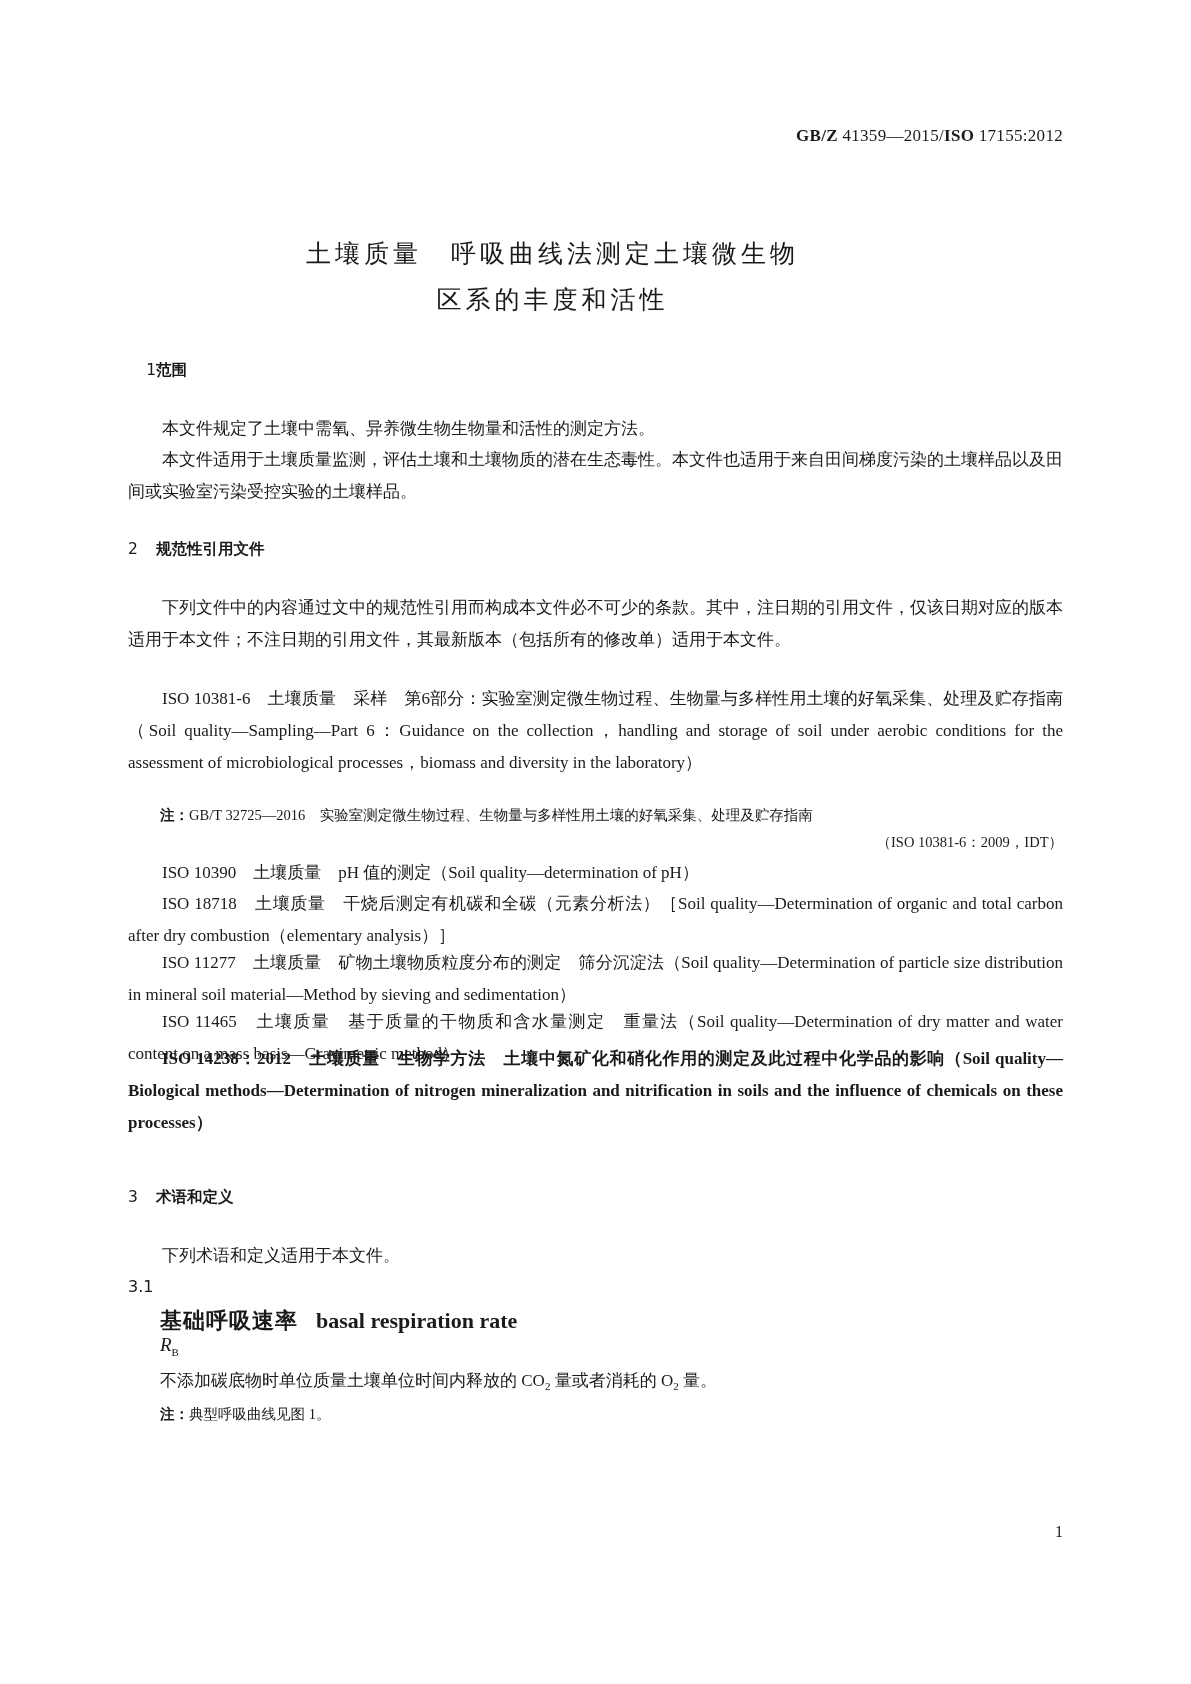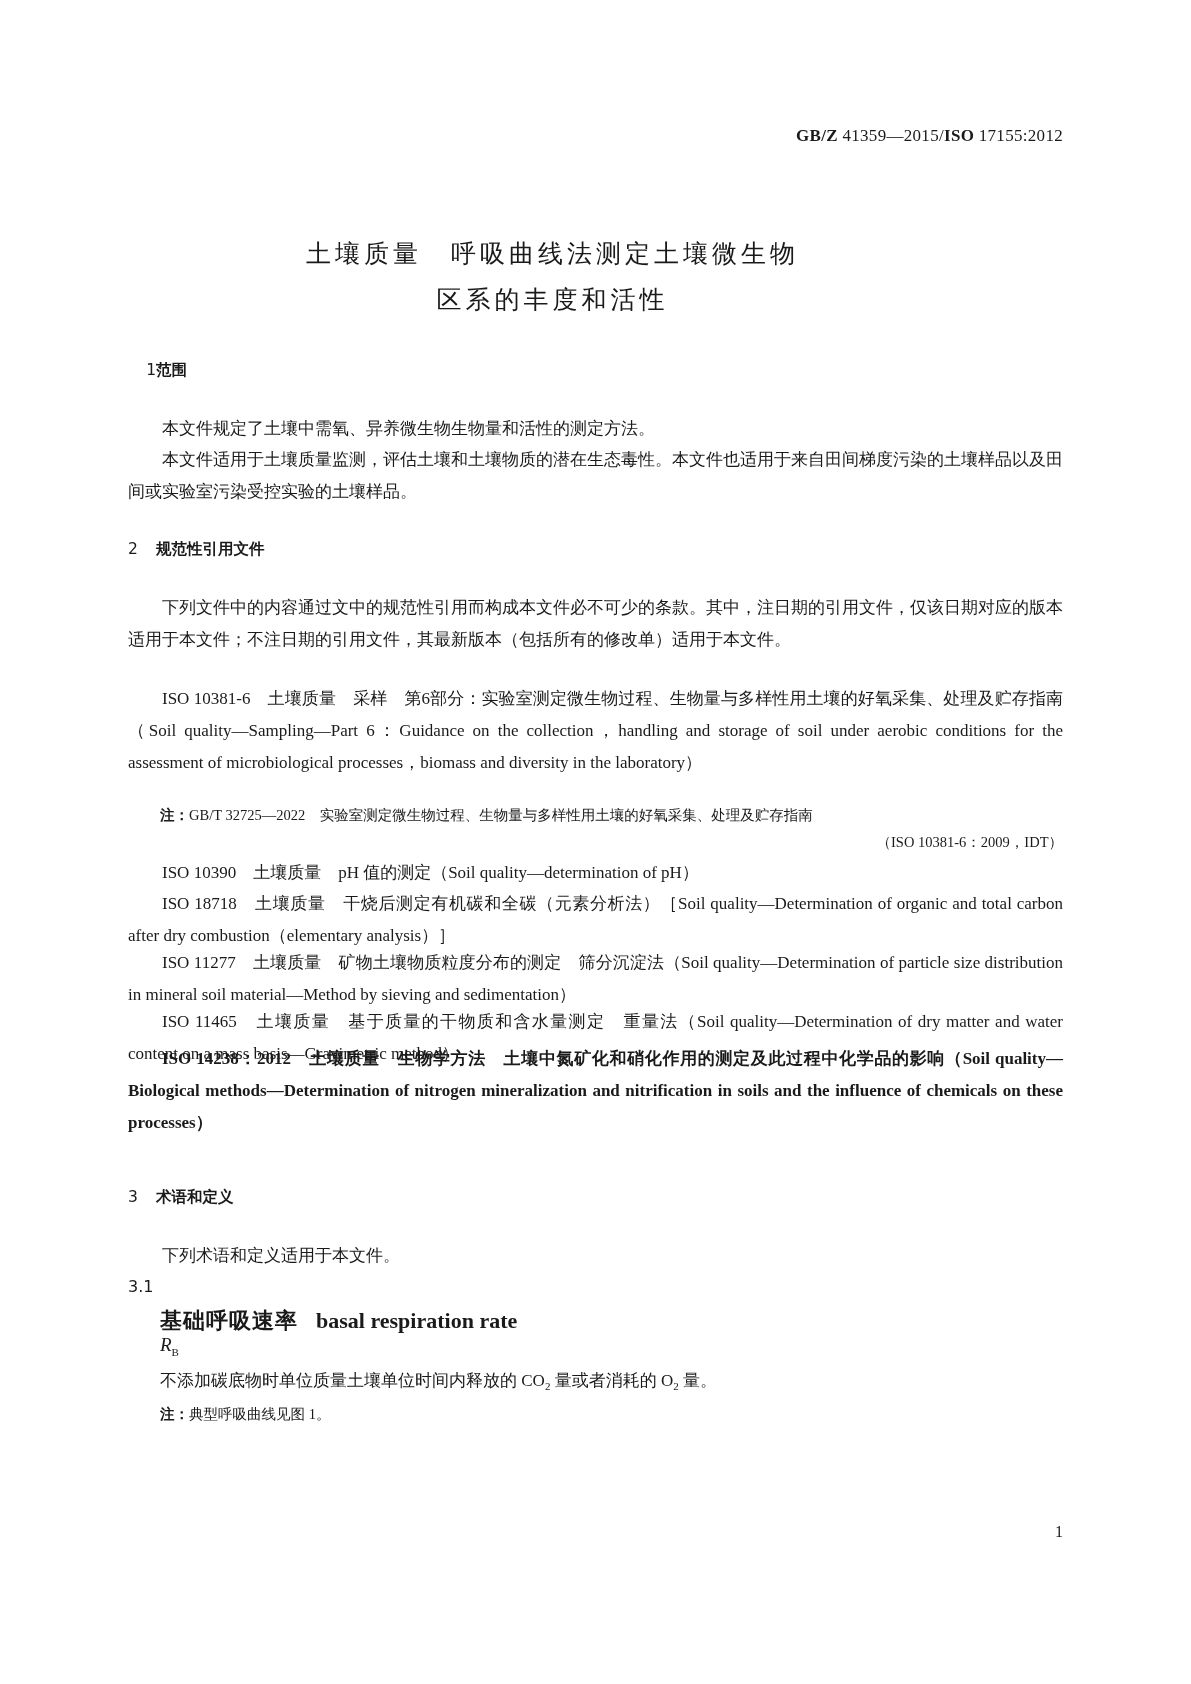--- a/index.html
+++ b/index.html
@@ -46,21 +46,21 @@
 </div>
 <div class="abs para" style="top:413px;">本文件规定了土壤中需氧、异养微生物生物量和活性的测定方法。</div>
 <div class="abs para" style="top:444px;">本文件适用于土壤质量监测，评估土壤和土壤物质的潜在生态毒性。本文件也适用于来自田间梯度污染的土壤样品以及田间或实验室污染受控实验的土壤样品。</div>
 
 <div class="abs sec" style="top:539px;">
   <span class="num">2</span><span>规范性引用文件</span>
 </div>
 <div class="abs para" style="top:592px;">下列文件中的内容通过文中的规范性引用而构成本文件必不可少的条款。其中，注日期的引用文件，仅该日期对应的版本适用于本文件；不注日期的引用文件，其最新版本（包括所有的修改单）适用于本文件。</div>
 <div class="abs para" style="top:683px;">ISO 10381-6　土壤质量　采样　第6部分：实验室测定微生物过程、生物量与多样性用土壤的好氧采集、处理及贮存指南（Soil quality—Sampling—Part 6：Guidance on the collection，handling and storage of soil under aerobic conditions for the assessment of microbiological processes，biomass and diversity in the laboratory）</div>
 <div class="abs note" style="top:802px;">
-  <span class="lbl">注：</span><span>GB/T 32725—2022　实验室测定微生物过程、生物量与多样性用土壤的好氧采集、处理及贮存指南</span>
+  <span class="lbl">注：</span><span>GB/T 32725—2016　实验室测定微生物过程、生物量与多样性用土壤的好氧采集、处理及贮存指南</span>
   <div class="cont">（ISO 10381-6：2009，IDT）</div>
 </div>
 <div class="abs para" style="top:857px;">ISO 10390　土壤质量　pH 值的测定（Soil quality—determination of pH）</div>
 <div class="abs para" style="top:888px;">ISO 18718　土壤质量　干烧后测定有机碳和全碳（元素分析法）［Soil quality—Determination of organic and total carbon after dry combustion（elementary analysis）］</div>
 <div class="abs para" style="top:947px;">ISO 11277　土壤质量　矿物土壤物质粒度分布的测定　筛分沉淀法（Soil quality—Determination of particle size distribution in mineral soil material—Method by sieving and sedimentation）</div>
 <div class="abs para" style="top:1006px;">ISO 11465　土壤质量　基于质量的干物质和含水量测定　重量法（Soil quality—Determination of dry matter and water content on a mass basis—Gravimetric method）</div>
 <div class="abs para" style="top:1043px;font-weight:bold;">ISO 14238：2012　土壤质量　生物学方法　土壤中氮矿化和硝化作用的测定及此过程中化学品的影响（Soil quality—Biological methods—Determination of nitrogen mineralization and nitrification in soils and the influence of chemicals on these processes）</div>
 
 <div class="abs sec" style="top:1187px;">
   <span class="num">3</span><span>术语和定义</span>

